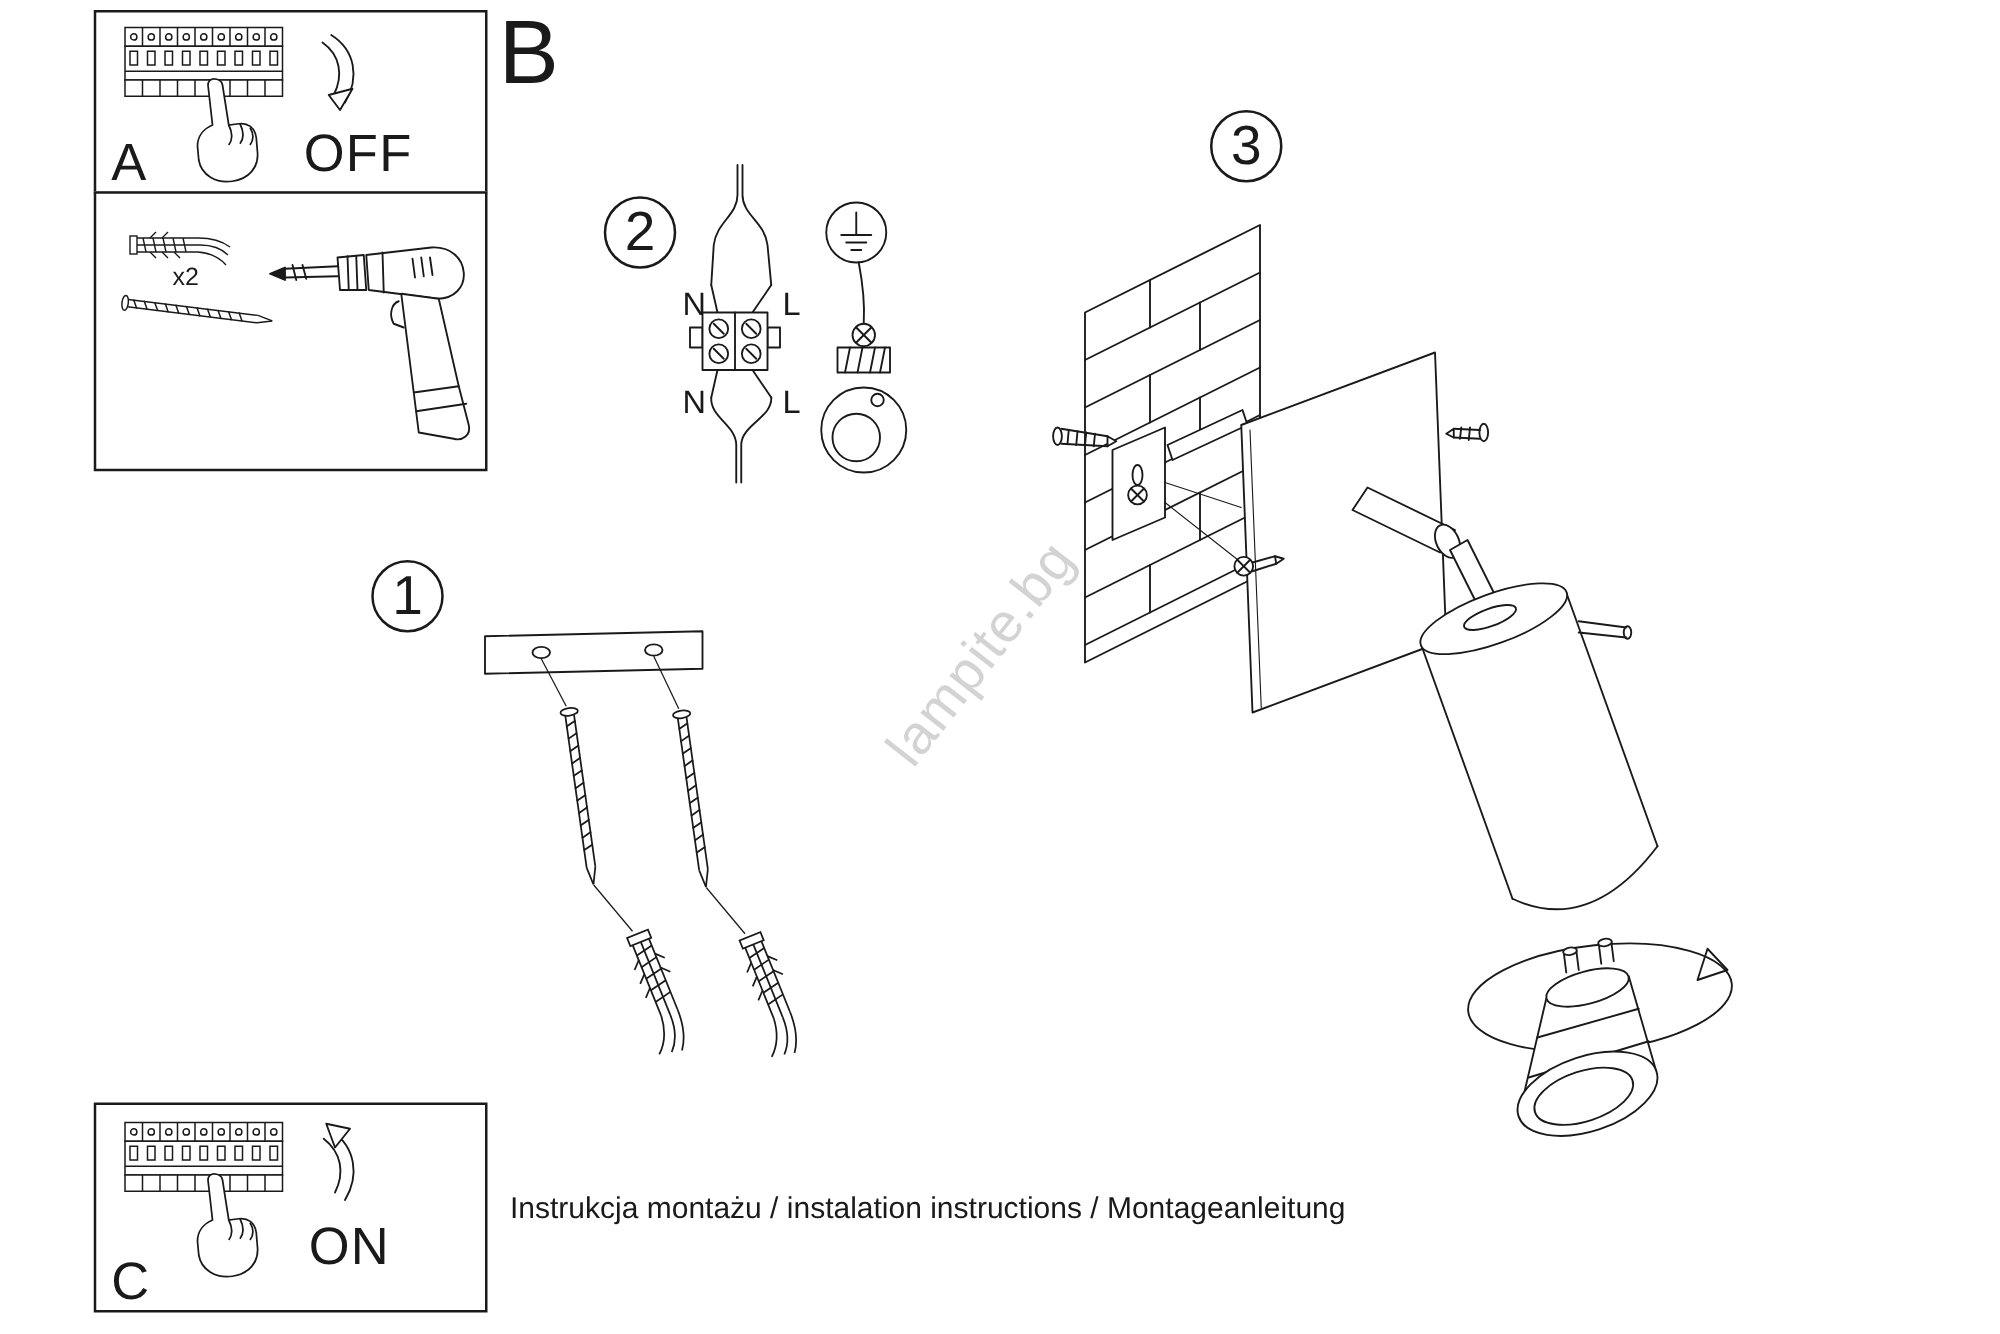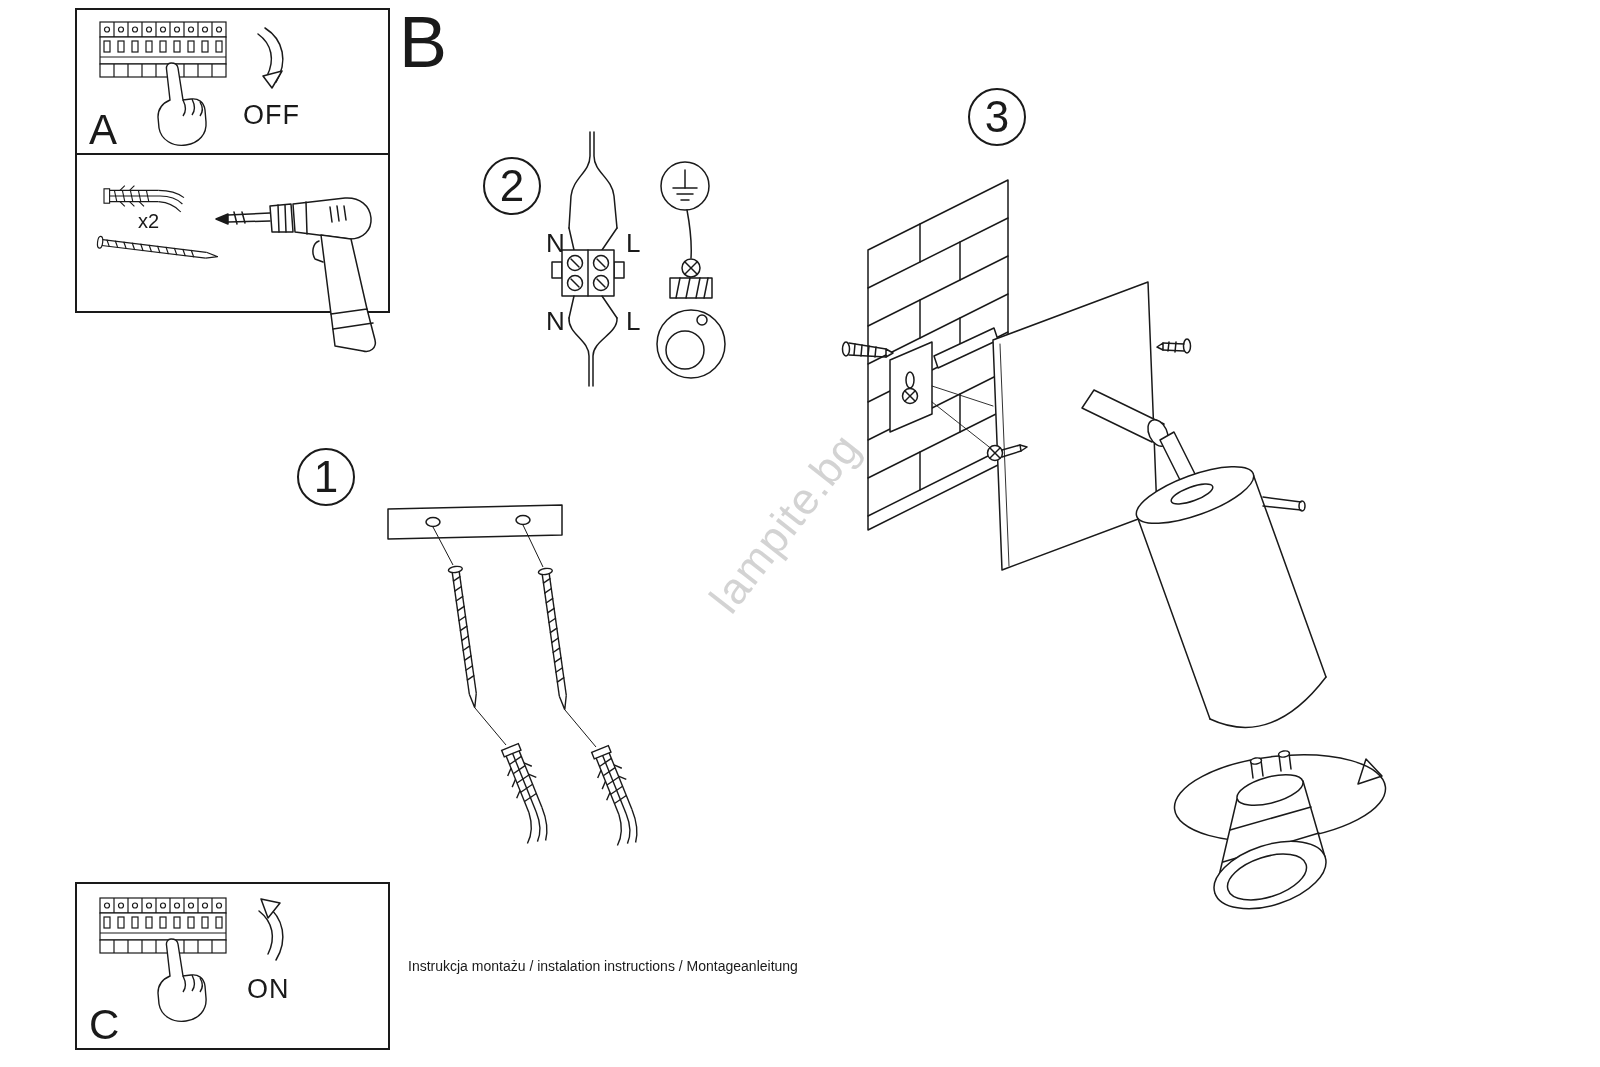--- a/index.html
+++ b/index.html
@@ -2,37 +2,37 @@
 <html><head>
 <meta charset="utf-8">
 <style>
   * { margin:0; padding:0; box-sizing:border-box; }
   body { background:#ffffff; }
   .canvas { position:relative; width:1600px; height:1067px; background:#fff;
             font-family:"Liberation Sans", sans-serif; color:#1a1a1a; overflow:hidden; }
   .abs { position:absolute; }
   .box { position:absolute; border:2px solid #1a1a1a; background:#fff; }
   .box-a { left:75px; top:8px; width:315px; height:147px; }
-  .box-tools { left:75px; top:153px; width:315px; height:160px; }
+  .box-tools { left:75px; top:153px; width:315px; height:224px; }
   .box-c { left:75px; top:882px; width:315px; height:168px; }
   .corner-label { position:absolute; left:12px; bottom:2px; font-size:42px; line-height:1; }
-  .state-label { position:absolute; font-size:27px; line-height:1; letter-spacing:1px; }
+  .state-label { position:absolute; font-size:42px; line-height:1; letter-spacing:1px; }
   .box-a .state-label { left:166px; top:92px; }
   .box-c .state-label { left:170px; top:92px; }
   .letter-b { position:absolute; left:399px; top:6px; font-size:72px; line-height:1; }
   .step-circle { position:absolute; width:58px; height:58px; border:2.5px solid #1a1a1a;
                  border-radius:50%; display:flex; align-items:center; justify-content:center;
                  font-size:44px; background:#fff; }
   .step-1 { left:297px; top:448px; }
   .step-2 { left:483px; top:157px; }
   .step-3 { left:968px; top:88px; }
   .watermark { position:absolute; left:650px; top:498px; width:270px; text-align:center;
                font-size:44px; color:#c9c9c9; opacity:.8; transform:rotate(-52deg);
                letter-spacing:1px; pointer-events:none; }
-  .footer { position:absolute; left:408px; top:952px; font-size:14px; line-height:29px; }
+  .footer { position:absolute; left:408px; top:952px; font-size:24px; line-height:29px; }
   .ln { fill:none; stroke:#1a1a1a; stroke-width:1.5; stroke-linecap:round; stroke-linejoin:round; }
   .thin { stroke:#1a1a1a; stroke-width:1; fill:none; }
   text { font-family:"Liberation Sans", sans-serif; fill:#1a1a1a; }
 </style>
 </head>
 <body>
 
 <div class="canvas">
 
   <svg style="position:absolute;width:0;height:0" aria-hidden="true">

